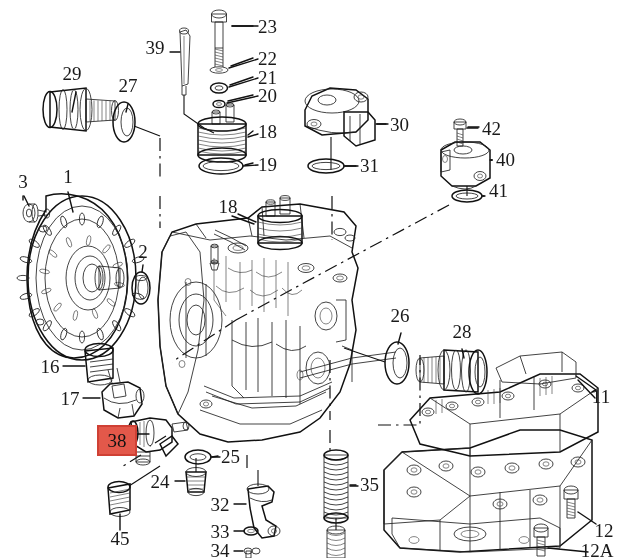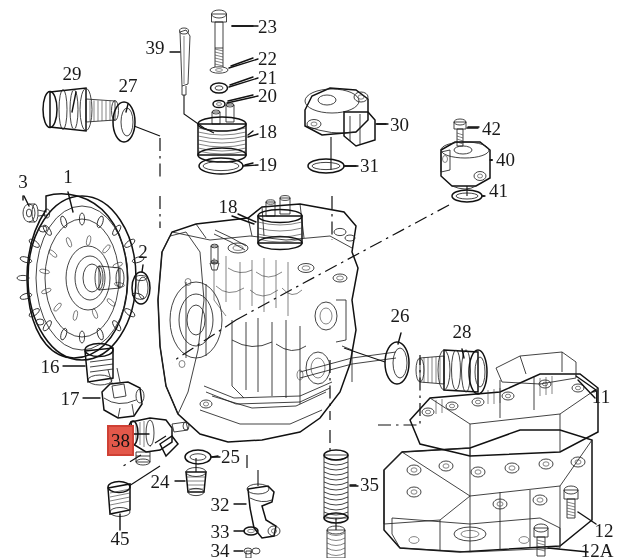--- a/index.html
+++ b/index.html
@@ -696,21 +696,21 @@
       <text class="lbl" x="220" y="538" text-anchor="middle">33</text>
       <text class="lbl" x="220" y="557" text-anchor="middle">34</text>
       <text class="lbl" x="360" y="491" text-anchor="start">35</text>
       <text class="lbl" x="604" y="537" text-anchor="middle">12</text>
       <text class="lbl" x="597" y="557" text-anchor="middle">12A</text>
     </g>
 
     </g>
   </svg>
 
-  <div id="hl38" style="left:107px;top:425px;width:27px;height:31px;
+  <div id="hl38" style="left:97px;top:425px;width:40px;height:31px;
               background:#e3584a;border:2px solid #cf4034;">
     <span style="position:absolute;left:0;top:0;width:100%;height:100%;
                  display:flex;align-items:center;justify-content:center;
                  font-family:'Liberation Serif',serif;font-size:19px;
                  color:#111;">38</span>
   </div>
 
 </div>
 
 </body></html>

